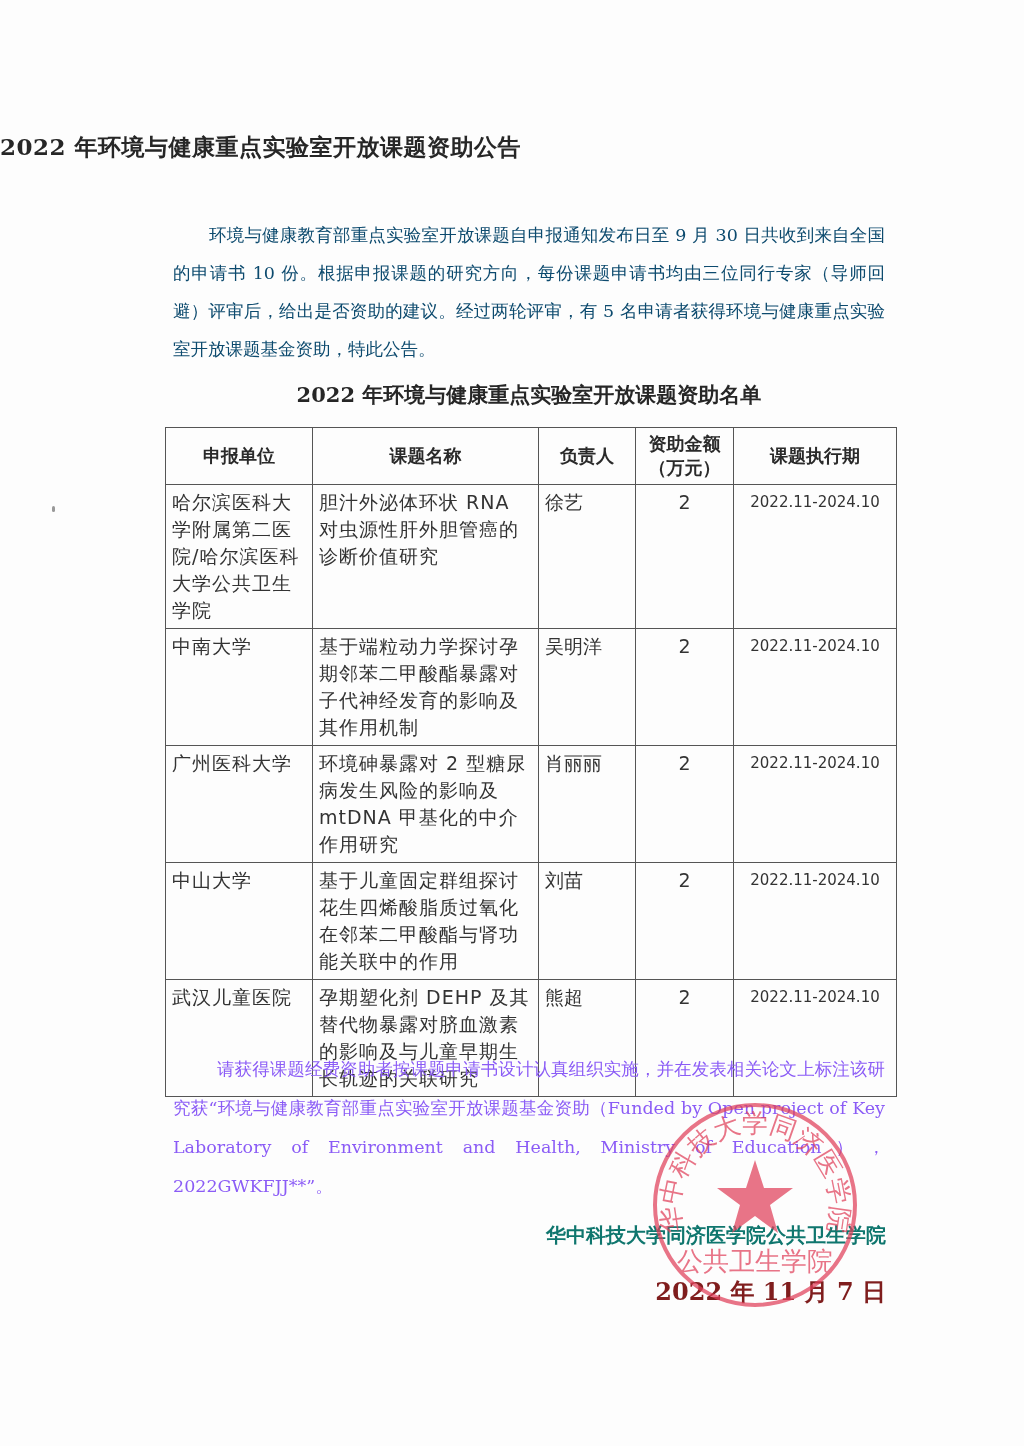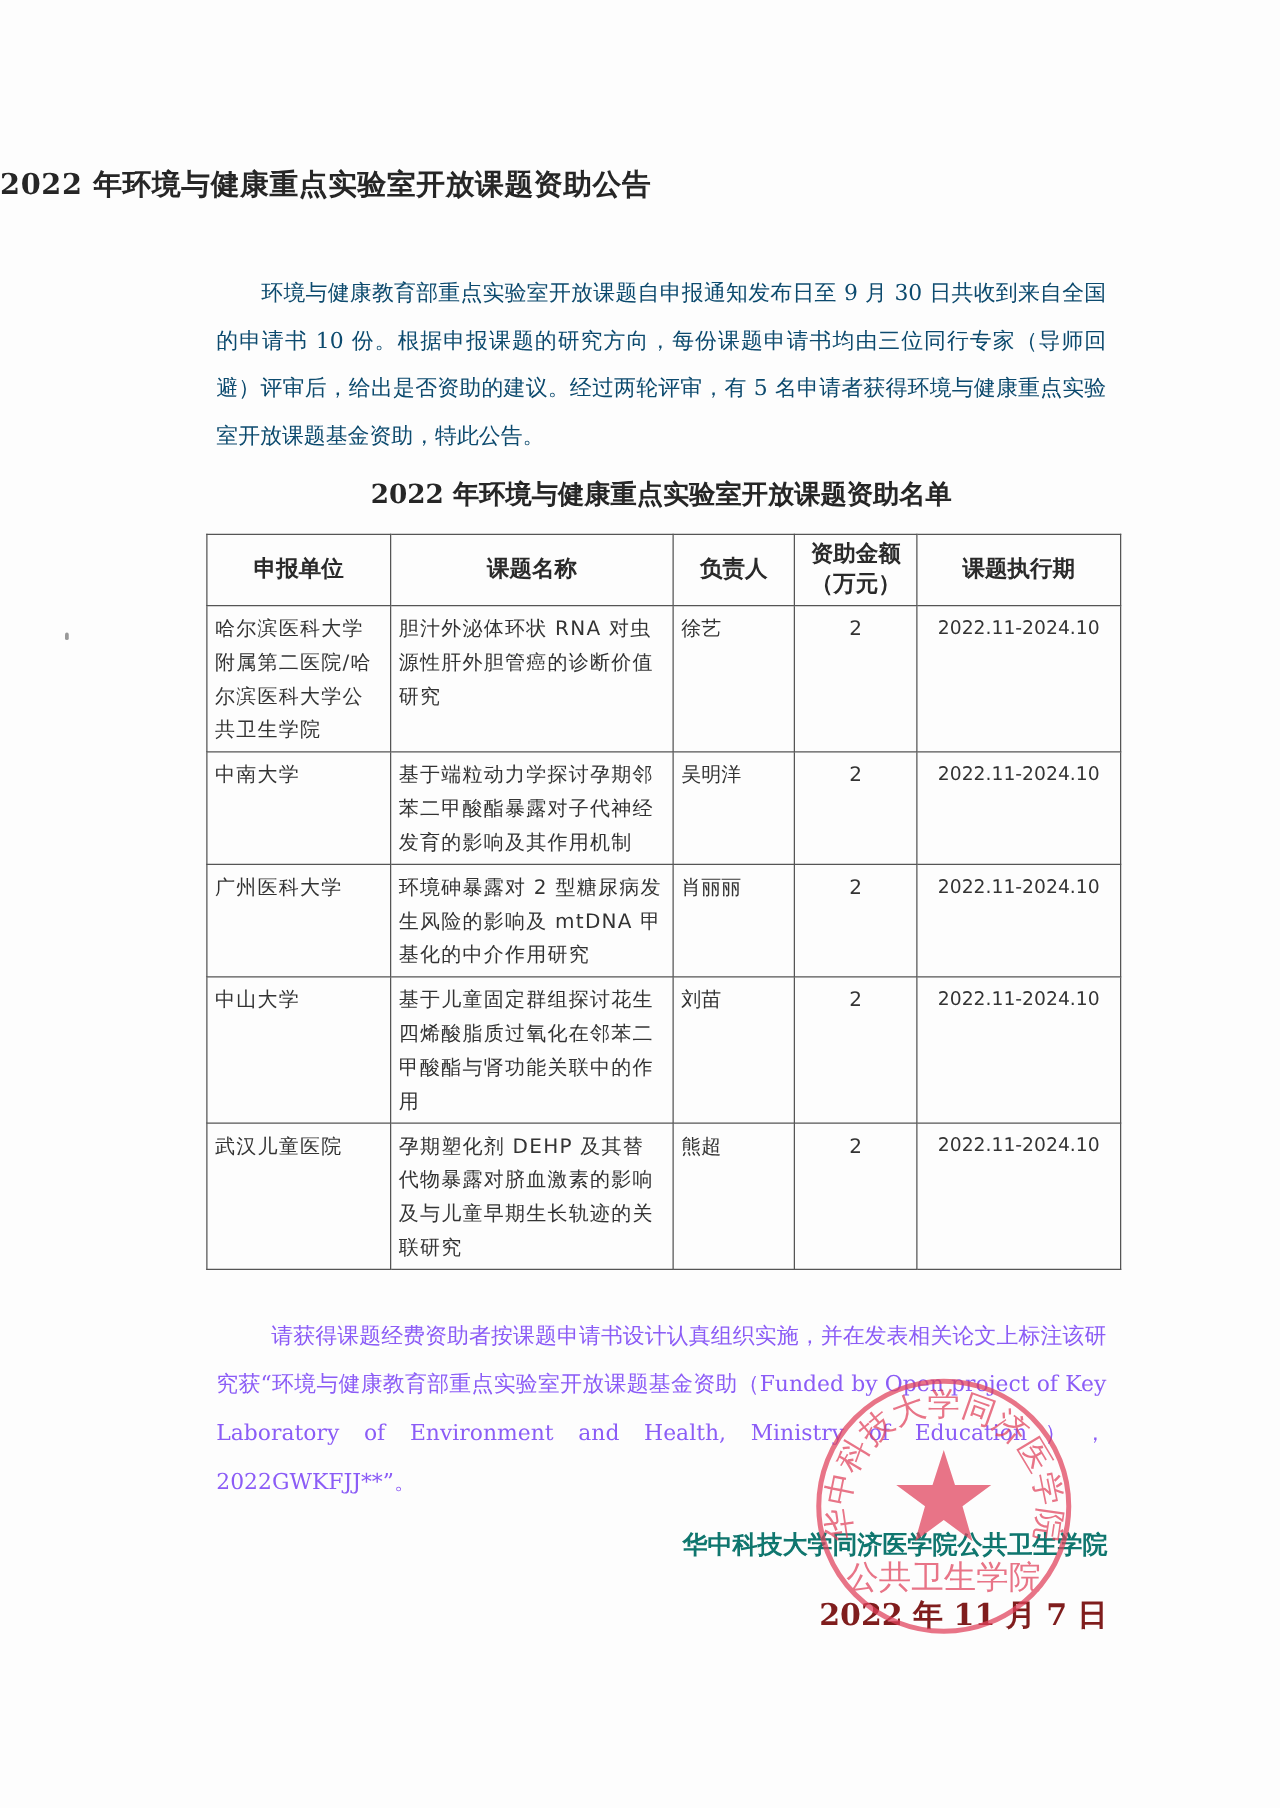--- a/index.html
+++ b/index.html
@@ -22,21 +22,21 @@
     position: absolute; left: 0; top: 381px; width: 1058px; text-align: center;
     font-size: 21px; font-weight: bold; color: #262626;
   }
   table.grants {
     position: absolute; left: 165px; top: 427px; width: 731px;
     border-collapse: collapse; table-layout: fixed;
     font-family: "DejaVu Sans", "Liberation Sans", sans-serif; color: #333;
   }
   table.grants th, table.grants td {
     border: 1.5px solid #555; vertical-align: top; padding: 4px 6px;
-    font-size: 16px; line-height: 27px; font-weight: normal;
+    font-size: 19px; line-height: 27px; font-weight: normal;
   }
   table.grants th {
     height: 46px; vertical-align: middle; text-align: center;
     font-weight: bold; font-size: 18px; line-height: 24px; color: #2a2a2a;
   }
   table.grants td.unit { letter-spacing: 1px; }
   table.grants td.topic { letter-spacing: 1px; }
   table.grants td.amount { text-align: center; }
   table.grants td.period { text-align: center; font-size: 15px; }
   .closing {

